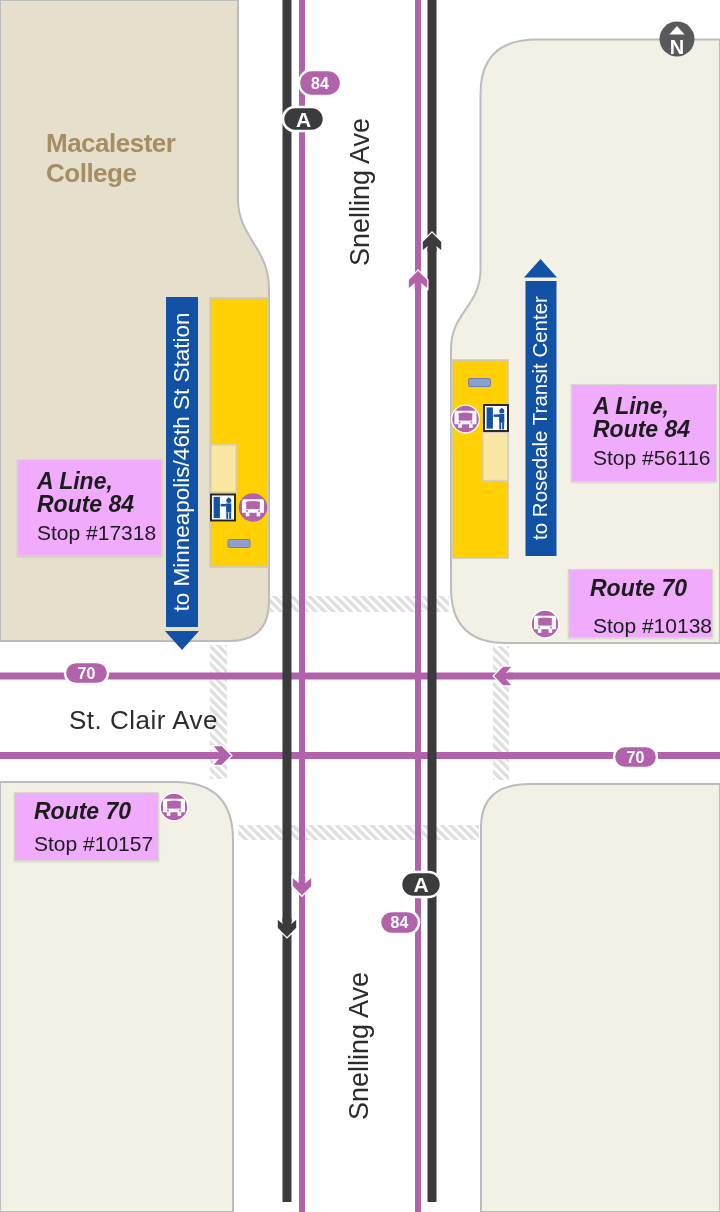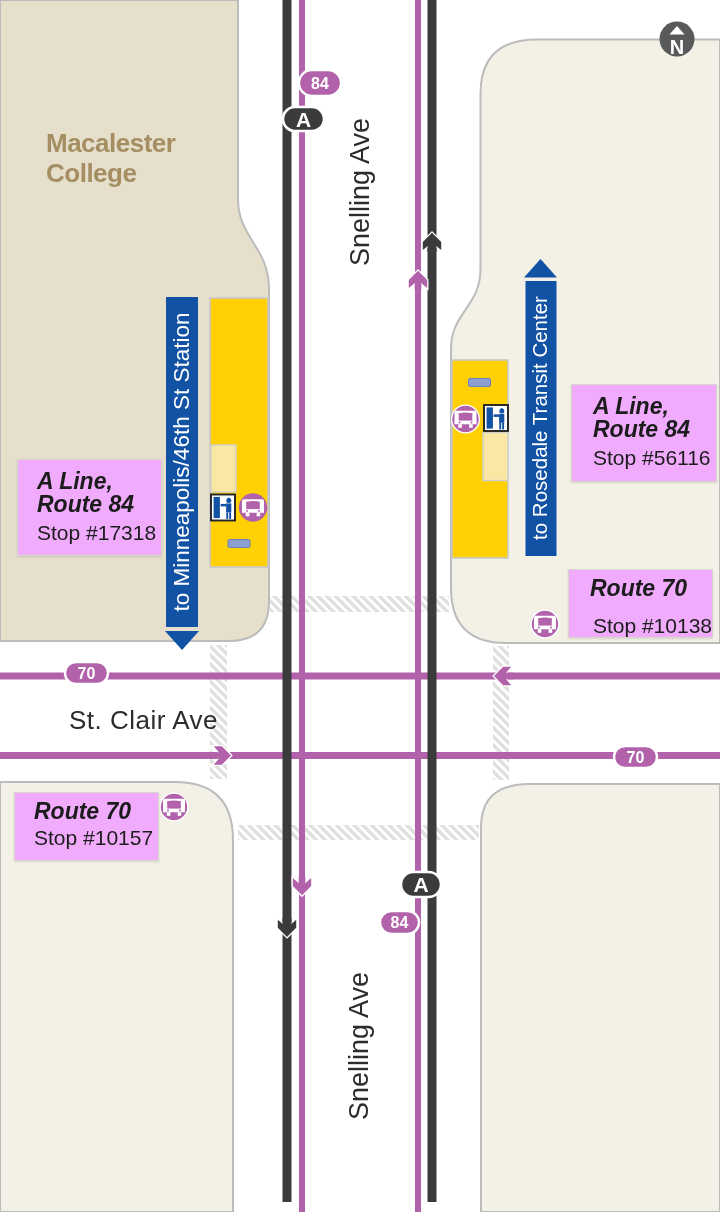--- a/index.html
+++ b/index.html
@@ -191,15 +191,15 @@
   <div style="margin:4px 0 0 14px;" class="st">Stop #56116</div>
 </div>
 
 <div class="lbl" style="left:568px;top:569px;width:136px;height:67px;">
   <div style="margin:7px 0 0 14px;" class="rt">Route 70</div>
   <div style="margin:13px 0 0 14px;text-align:right;" class="st">Stop #10138</div>
 </div>
 
 <div class="lbl" style="left:14px;top:792px;width:136px;height:67px;">
   <div style="margin:7px 0 0 12px;" class="rt">Route 70</div>
-  <div style="margin:2px 0 0 12px;" class="st">Stop #10157</div>
+  <div style="margin:8px 0 0 12px;" class="st">Stop #10157</div>
 </div>
 </div>
 
 </body></html>

